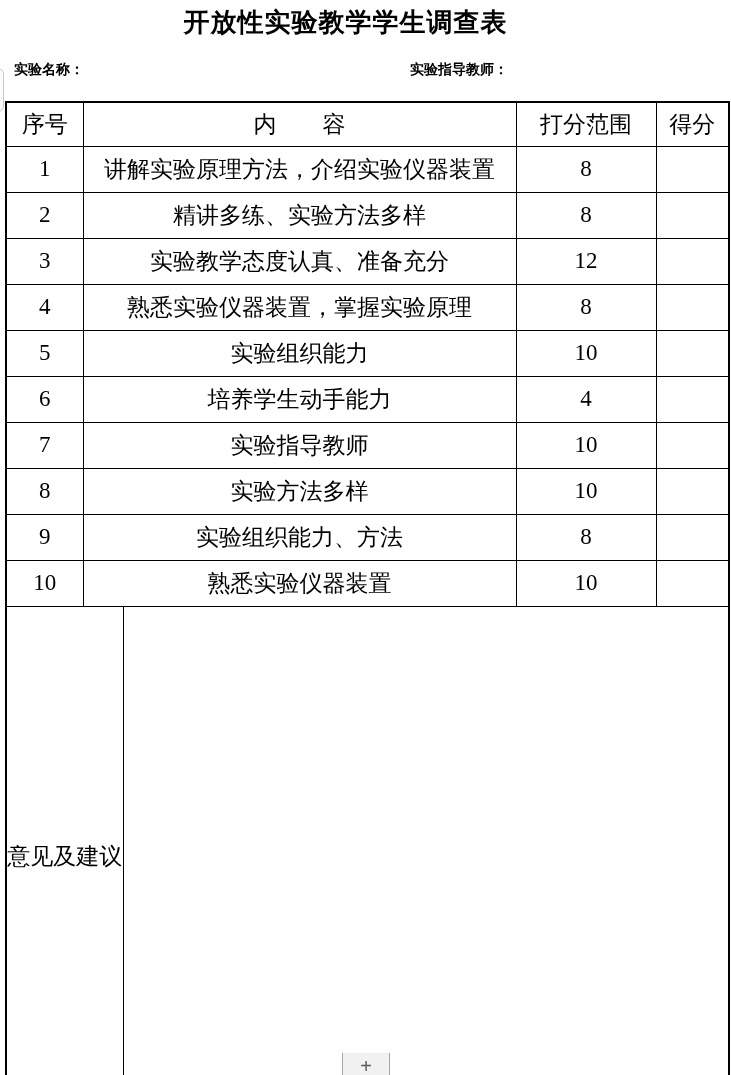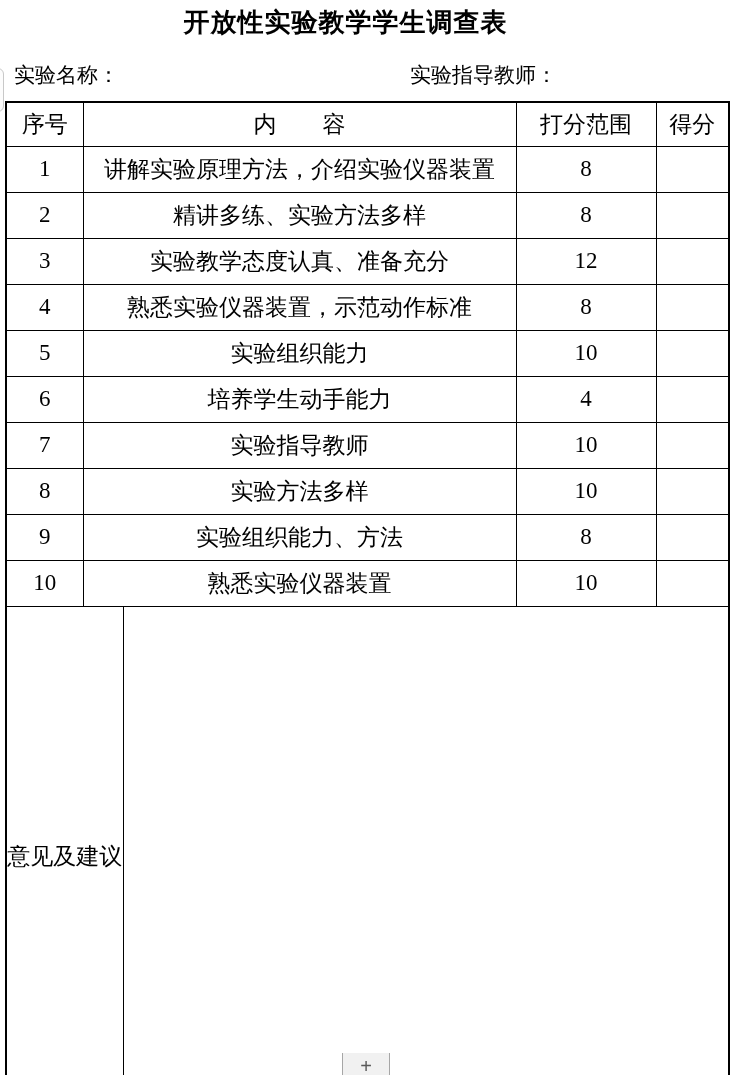--- a/index.html
+++ b/index.html
@@ -9,21 +9,21 @@
     position: relative; overflow: hidden;
     font-family: "Liberation Serif", serif;
     color: #000000;
   }
   .doc-title {
     position: absolute; top: 5px; left: 0; width: 731px;
     text-align: center; font-size: 26px; font-weight: bold;
     transform: translateX(-20px);
     letter-spacing: 1px;
   }
-  .field-label { position: absolute; top: 61px; font-size: 21px; }
+  .field-label { position: absolute; top: 61px; font-size: 14px; font-weight: bold; }
   .field-label.exp-name { left: 14px; }
   .field-label.instructor { left: 410px; }
   table.survey {
     position: absolute; left: 5px; top: 101px; width: 723px;
     border-collapse: collapse; border: 2px solid #000;
     table-layout: fixed;
   }
   table.survey th, table.survey td {
     border: 1px solid #000;
     font-weight: normal; font-size: 23px;
@@ -92,21 +92,21 @@
       <td></td>
     </tr>
     <tr class="data-row">
       <td>3</td>
       <td colspan="2">实验教学态度认真、准备充分</td>
       <td>12</td>
       <td></td>
     </tr>
     <tr class="data-row">
       <td>4</td>
-      <td colspan="2">熟悉实验仪器装置，示范动作标准</td>
+      <td colspan="2">熟悉实验仪器装置，掌握实验原理</td>
       <td>8</td>
       <td></td>
     </tr>
     <tr class="data-row">
       <td>5</td>
       <td colspan="2">实验组织能力</td>
       <td>10</td>
       <td></td>
     </tr>
     <tr class="data-row">

